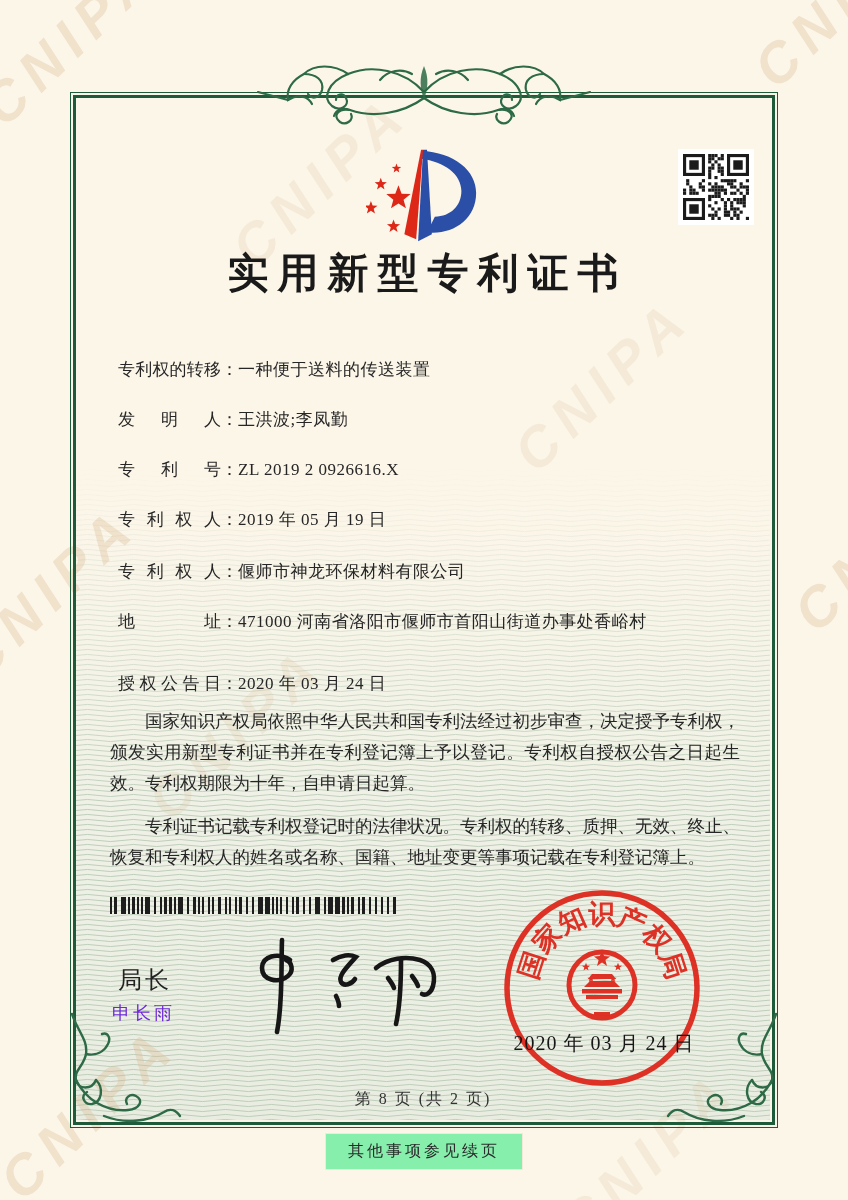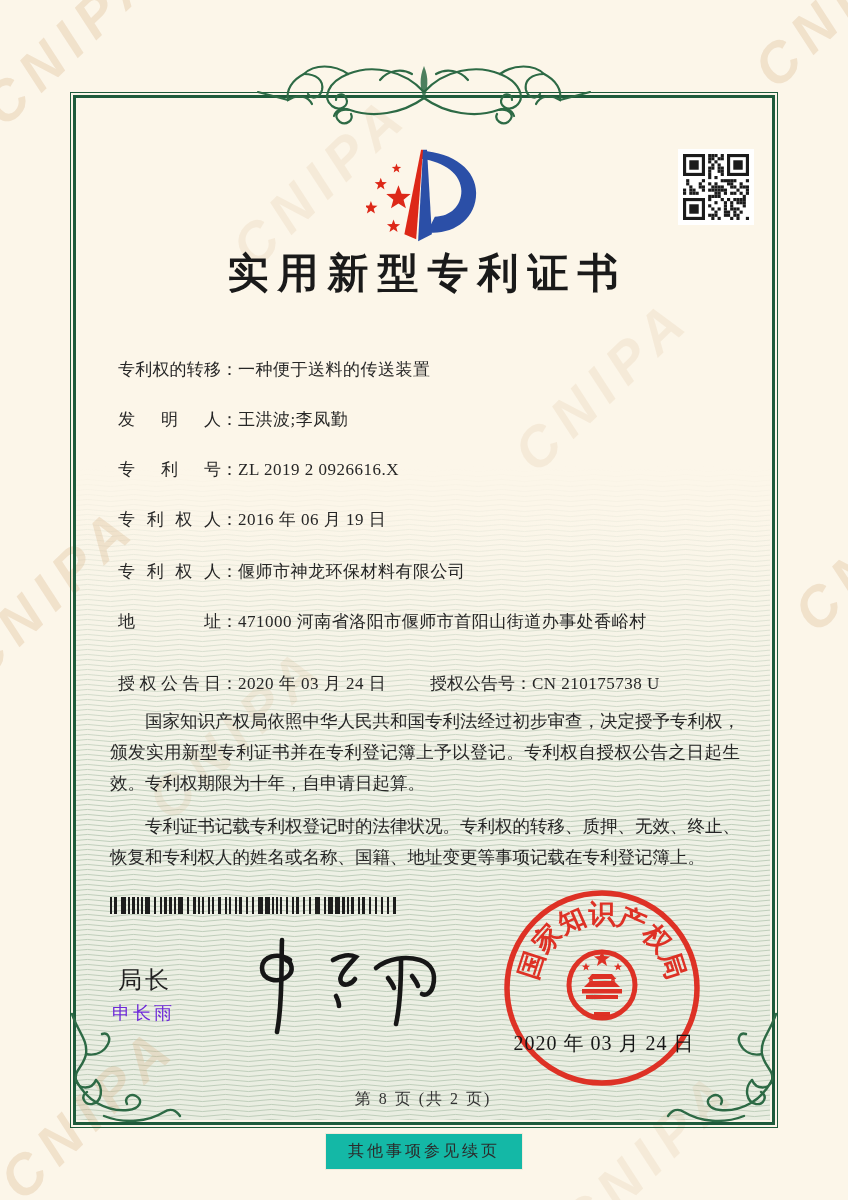--- a/index.html
+++ b/index.html
@@ -57,21 +57,21 @@
   .signature{position:absolute;left:238px;top:930px;z-index:6;}
 
   .seal{position:absolute;left:500px;top:886px;z-index:5;opacity:.93;}
   .seal-char{font-size:27px;font-weight:700;fill:#de2418;font-family:"Liberation Serif",serif;}
   .seal-date{position:absolute;left:506px;top:1030px;width:196px;z-index:7;text-align:center;
              font-size:20px;letter-spacing:1px;color:#161616;}
 
   .page-indicator{position:absolute;left:70px;top:1089px;width:706px;z-index:5;text-align:center;
                   font-size:16px;letter-spacing:2px;color:#333;}
   .continuation{position:absolute;left:424px;top:1133px;transform:translateX(-50%);z-index:5;
-                background:#14b8a6;border:1px solid #f2ead9;padding:7px 22px;font-size:16px;
+                background:#86efac;border:1px solid #f2ead9;padding:7px 22px;font-size:16px;
                 letter-spacing:3px;color:#2b2b2b;white-space:nowrap;}
 </style>
 </head>
 <body>
 
 <div class="page">
 
   <svg class="waves" width="694" height="1022" viewBox="0 0 694 1022" preserveAspectRatio="none">
     <defs>
       <linearGradient id="wbg" x1="0" y1="0" x2="0" y2="1">
@@ -297,33 +297,30 @@
     <div class="frow fr1">
       <span class="flabel">专利权的转移</span><span>：</span><span class="fvalue">一种便于送料的传送装置</span>
     </div>
     <div class="frow fr2">
       <span class="flabel">发明人</span><span>：</span><span class="fvalue">王洪波;李凤勤</span>
     </div>
     <div class="frow fr3">
       <span class="flabel">专利号</span><span>：</span><span class="fvalue">ZL 2019 2 0926616.X</span>
     </div>
     <div class="frow fr4">
-      <span class="flabel">专利权人</span><span>：</span><span class="fvalue">2016 年 06 月 19 日</span>
+      <span class="flabel">专利权人</span><span>：</span><span class="fvalue">2019 年 05 月 19 日</span>
     </div>
     <div class="frow fr5">
       <span class="flabel">专利权人</span><span>：</span><span class="fvalue">偃师市神龙环保材料有限公司</span>
     </div>
     <div class="frow fr6">
       <span class="flabel">地址</span><span>：</span><span class="fvalue">471000 河南省洛阳市偃师市首阳山街道办事处香峪村</span>
     </div>
     <div class="frow fr7">
       <span class="flabel">授权公告日</span><span>：</span><span class="fvalue">2020 年 03 月 24 日</span>
-      <span class="grant-no-group">
-        <span>授权公告号</span><span>：</span><span class="fvalue">CN 210175738 U</span>
-      </span>
     </div>
   </div>
 
   <div class="legal">
     <p>国家知识产权局依照中华人民共和国专利法经过初步审查，决定授予专利权，颁发实用新型专利证书并在专利登记簿上予以登记。专利权自授权公告之日起生效。专利权期限为十年，自申请日起算。</p>
     <p>专利证书记载专利权登记时的法律状况。专利权的转移、质押、无效、终止、恢复和专利权人的姓名或名称、国籍、地址变更等事项记载在专利登记簿上。</p>
   </div>
 
   <div class="barcode" id="barcode">
       <i style="left: 0px; width: 2px;"></i>

